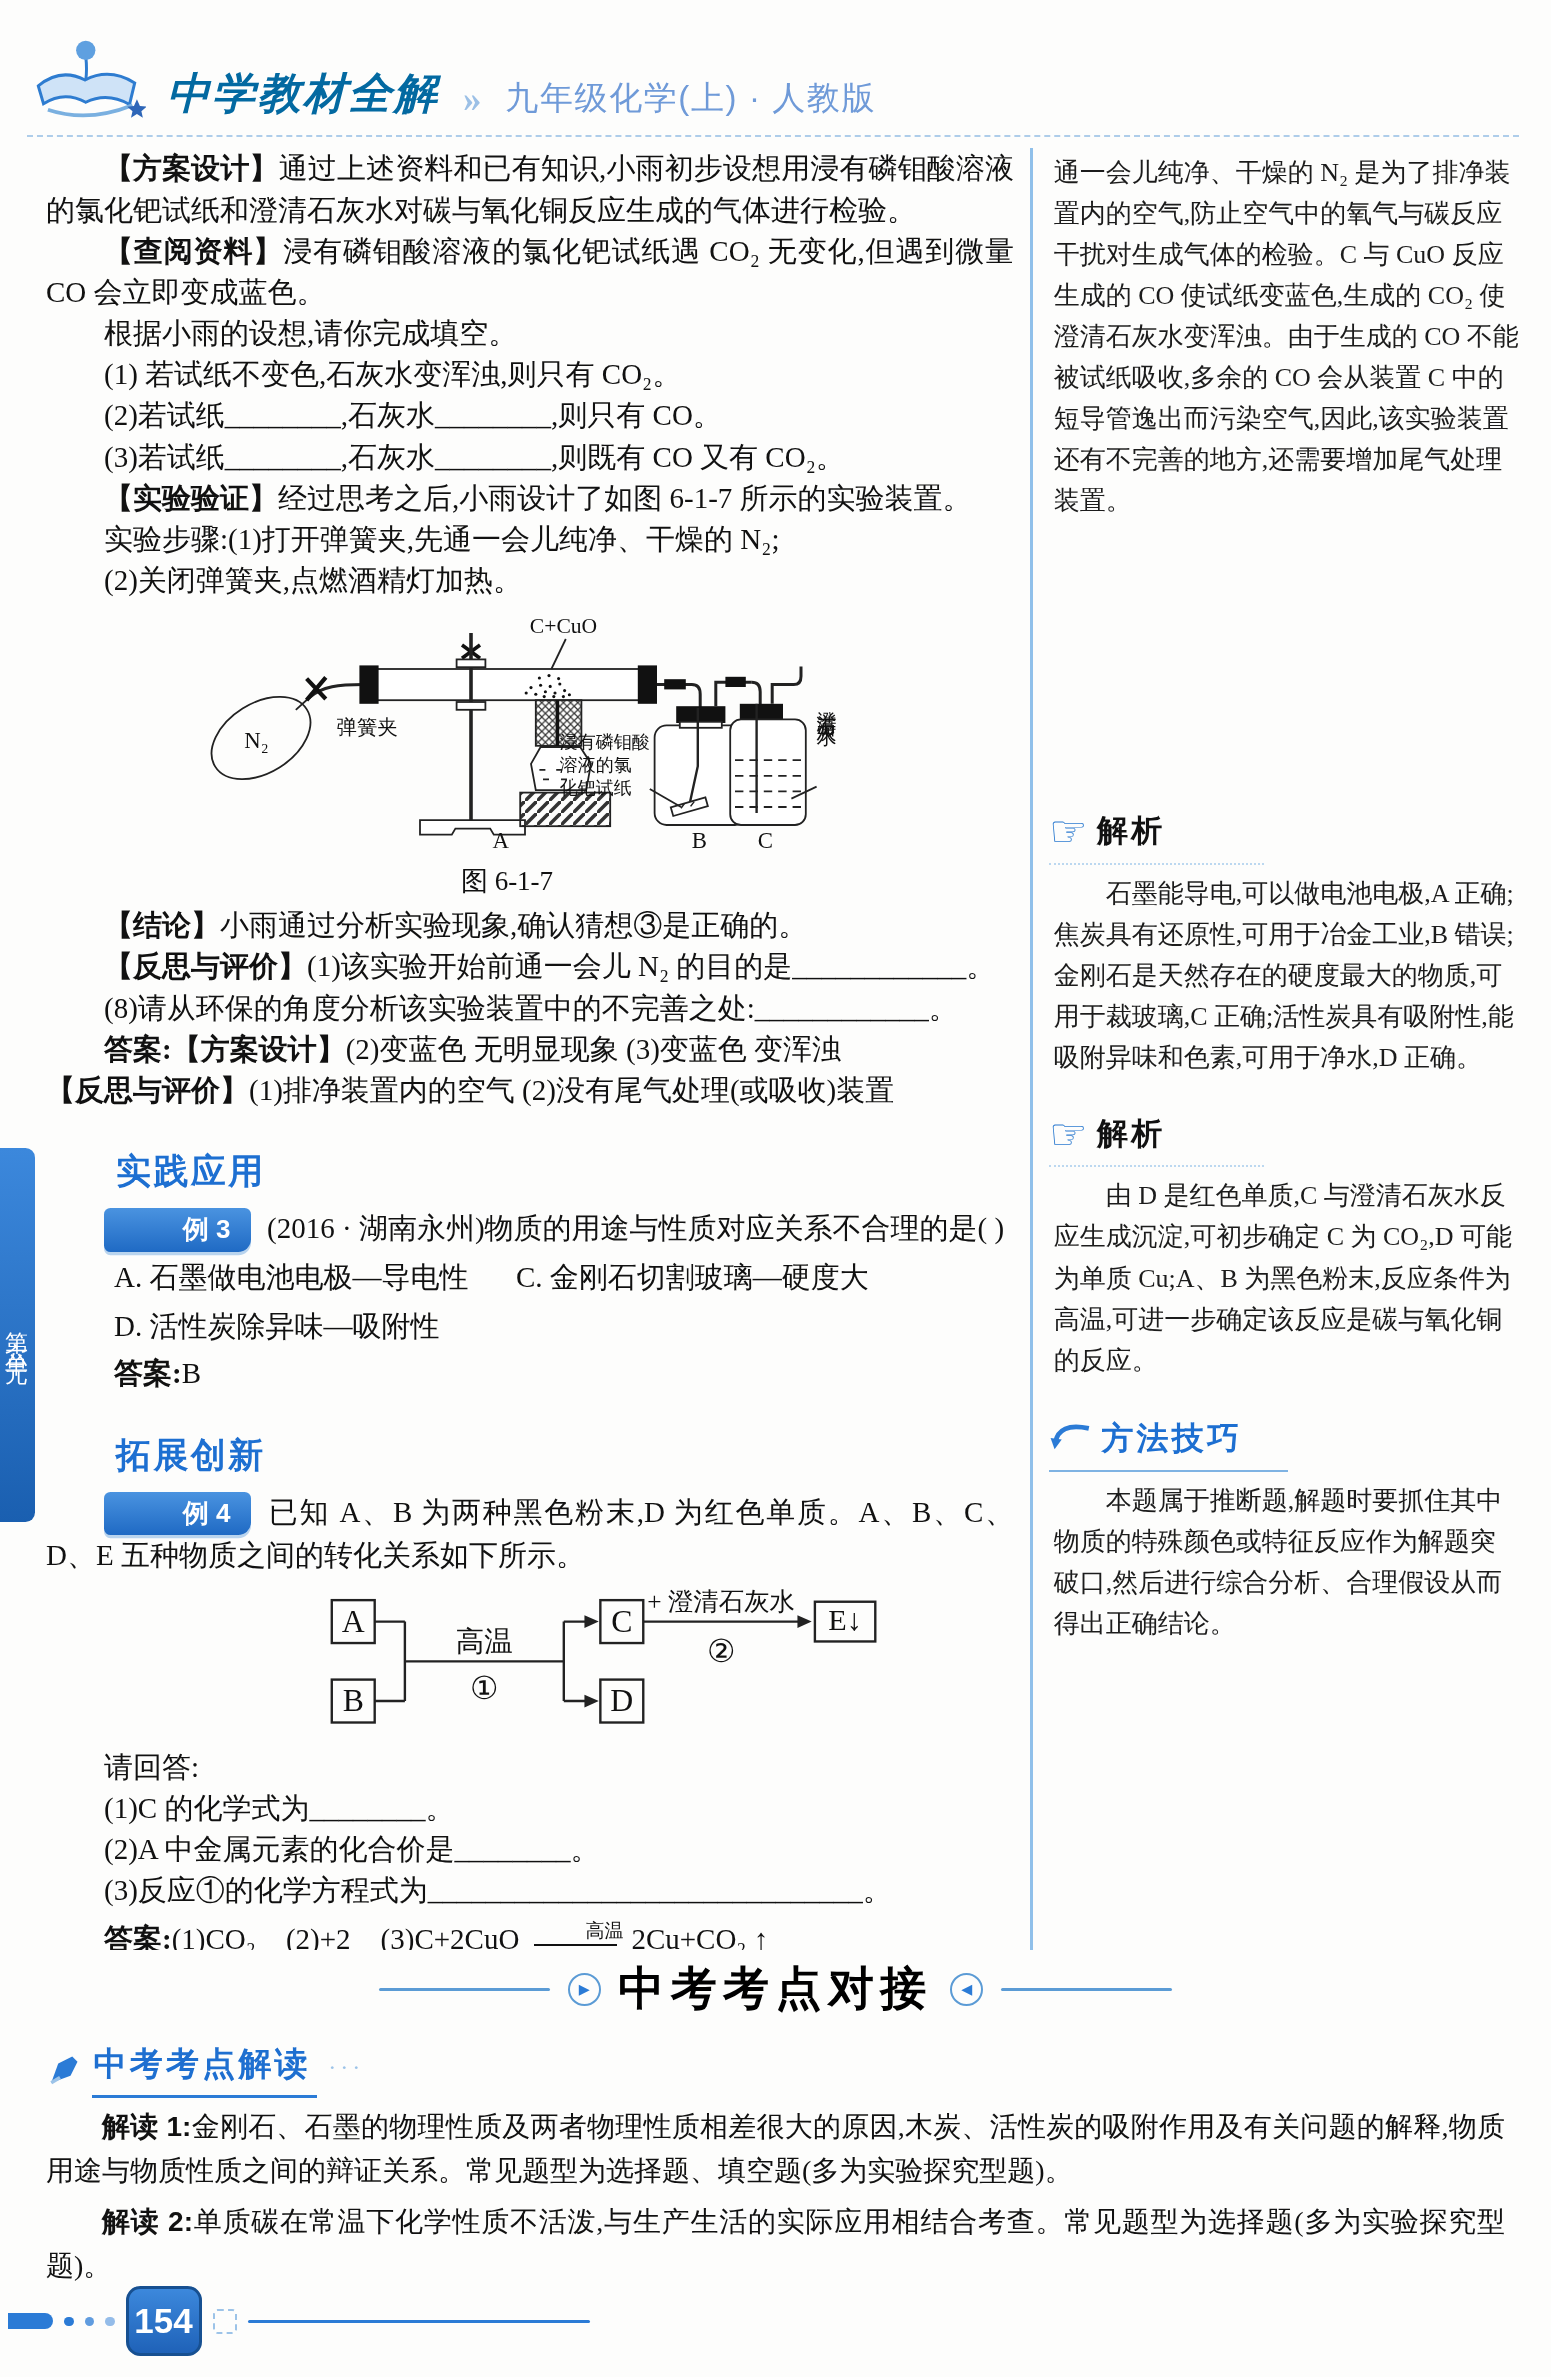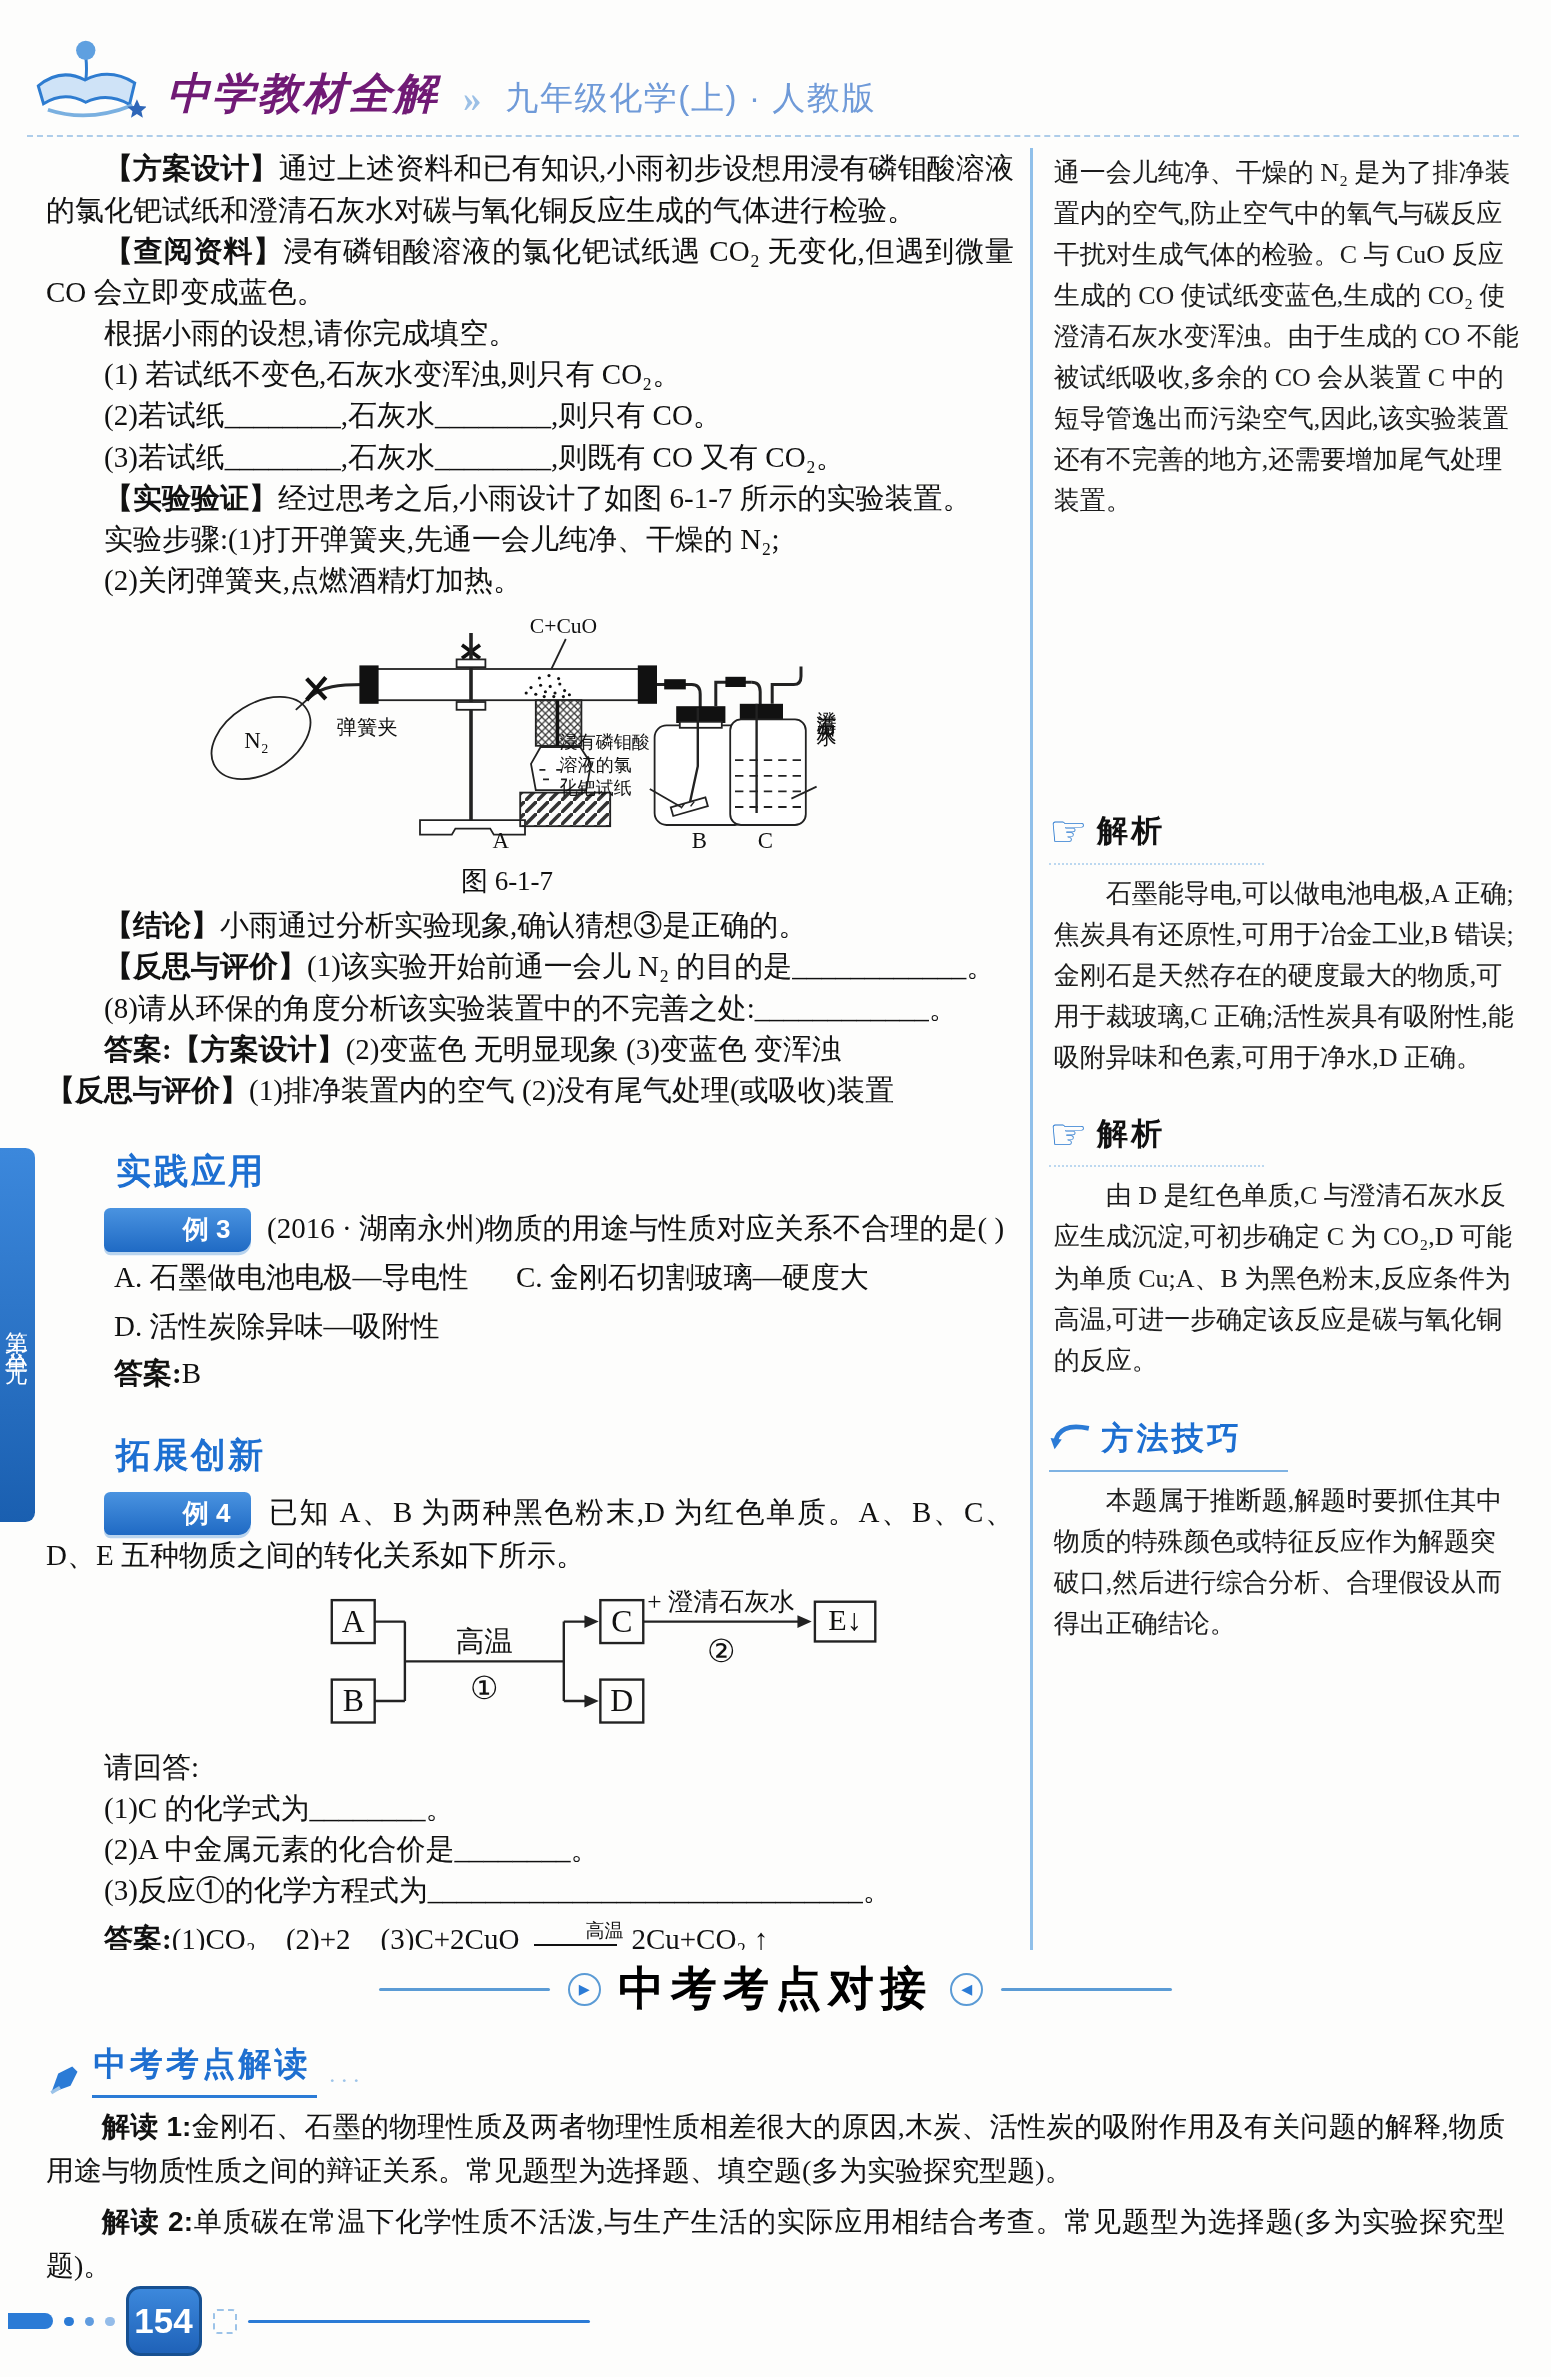--- a/index.html
+++ b/index.html
@@ -5,21 +5,21 @@
   html,body{margin:0;padding:0;}
   body{
     width:1551px;height:2377px;position:relative;overflow:hidden;
     background:#fdfdfc;color:#111;
     font-family:"Liberation Serif","DejaVu Serif",serif;
   }
   
   .header{display:flex;align-items:flex-end;gap:20.7px;margin:20.7px 32px 0 27px;
     padding-bottom:12.7px;border-bottom:2.4px dashed #aecdea;height:102px;}
   .brand{font-family:"Liberation Sans","DejaVu Sans",sans-serif;font-weight:bold;
-    font-style:italic;font-size:43px;color:#701a75;letter-spacing:2.4px;}
+    font-style:italic;font-size:43px;color:#0369a1;letter-spacing:2.4px;}
   .brand-sep{color:#9cc0e6;font-size:37px;font-weight:bold;padding:0 3.2px 3.2px 3.2px;}
   .edition{font-family:"Liberation Sans","DejaVu Sans",sans-serif;font-size:33px;
     color:#6f9ad8;letter-spacing:1.6px;padding-bottom:1.6px;}
   
   .main{display:flex;margin-top:11px;padding-left:46px;height:1802px;overflow:hidden;}
   .col-left{width:968px;font-size:29px;line-height:1.42;text-align:justify;}
   .col-right{width:466px;margin-left:16px;border-left:3.2px solid #90c0ea;
     padding-left:20.7px;font-size:26px;line-height:1.58;color:#1c1c1c;}
   p{margin:0;}
   .ind{text-indent:2em;}
@@ -63,21 +63,21 @@
     font-weight:bold;font-size:32px;color:#1d6fd1;letter-spacing:3.2px;}
   
   .zhongkao{padding:3.2px 46px 0 46px;}
   .zk-title-row{display:flex;align-items:center;justify-content:center;gap:17.5px;margin-top:4.8px;}
   .zk-line{width:171px;height:3.2px;background:#5b9bd5;border-radius:1.6px;}
   .zk-circ{width:29px;height:29px;border:2.4px solid #5b9bd5;border-radius:50%;
     display:inline-flex;align-items:center;justify-content:center;color:#2b7bd6;
     font-size:14.3px;font-family:"DejaVu Sans",sans-serif;}
   .zk-title{font-family:"Liberation Sans","DejaVu Sans",sans-serif;font-weight:900;
     font-size:46px;letter-spacing:6.4px;color:#000;}
-  .zk-sub{display:flex;align-items:flex-end;gap:11px;margin:22px 0 4.8px 0;}
+  .zk-sub{display:flex;align-items:center;gap:11px;margin:22px 0 4.8px 0;}
   .zk-sub-title{font-family:"Liberation Sans","DejaVu Sans",sans-serif;font-weight:bold;
     font-size:33px;color:#1e6fd0;letter-spacing:3.2px;border-bottom:3.2px solid #2b7bd6;
     padding:0 6.4px 8px 1.6px;}
   .zk-dots{color:#9cc3e8;font-size:24px;letter-spacing:4px;padding-bottom:4.8px;}
   .zk-p{font-size:28px;line-height:1.58;text-indent:2em;margin:6.4px 0;text-align:justify;}
   .zk-p b{font-family:"Liberation Sans","DejaVu Sans",sans-serif;}
   
   .footer{position:absolute;left:8px;bottom:20.7px;display:flex;align-items:center;gap:11px;}
   .foot-bar{width:45px;height:16px;background:#2b7bd6;border-radius:0 8px 8px 0;}
   .foot-dot{width:9.5px;height:9.5px;border-radius:50%;background:#2b7bd6;display:inline-block;}

